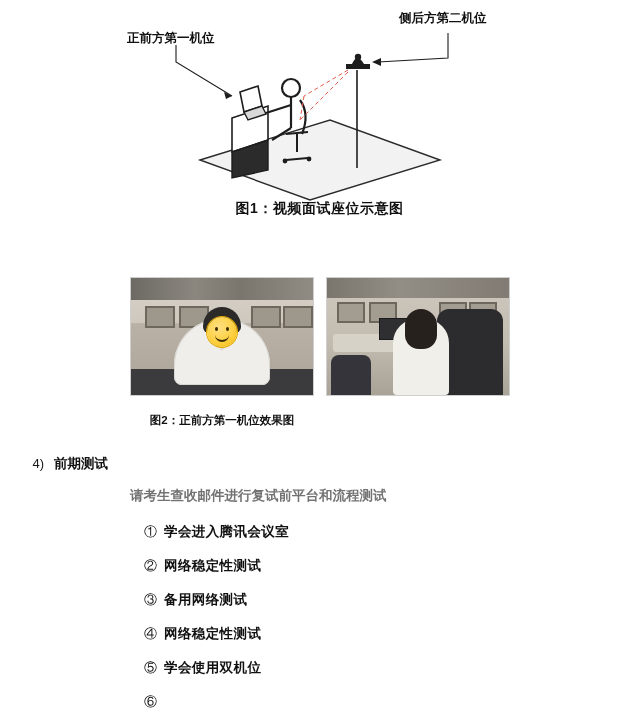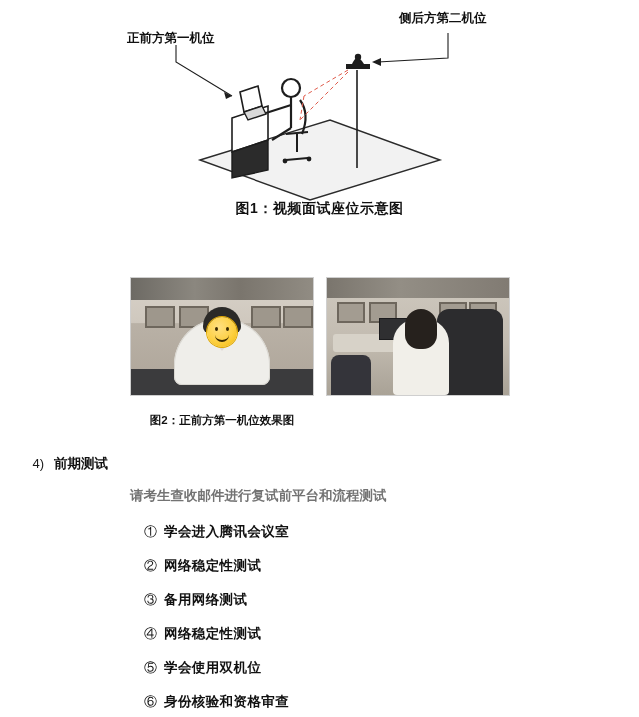--- a/index.html
+++ b/index.html
@@ -346,19 +346,18 @@
       <div class="sub-item">
         <span class="sub-marker">④</span>
         <span class="sub-text">网络稳定性测试</span>
       </div>
       <div class="sub-item">
         <span class="sub-marker">⑤</span>
         <span class="sub-text">学会使用双机位</span>
       </div>
       <div class="sub-item">
         <span class="sub-marker">⑥</span>
-        <span class="sub-text">身份核验和资格审查</span>
       </div>
     </div>
 
   </div>
 
 </div>
 
 </body></html>

